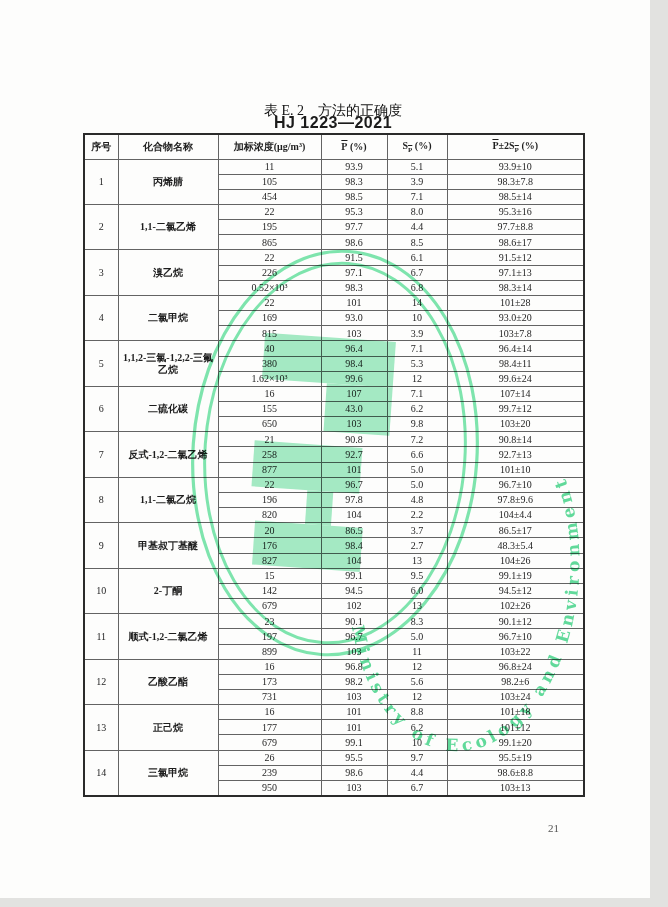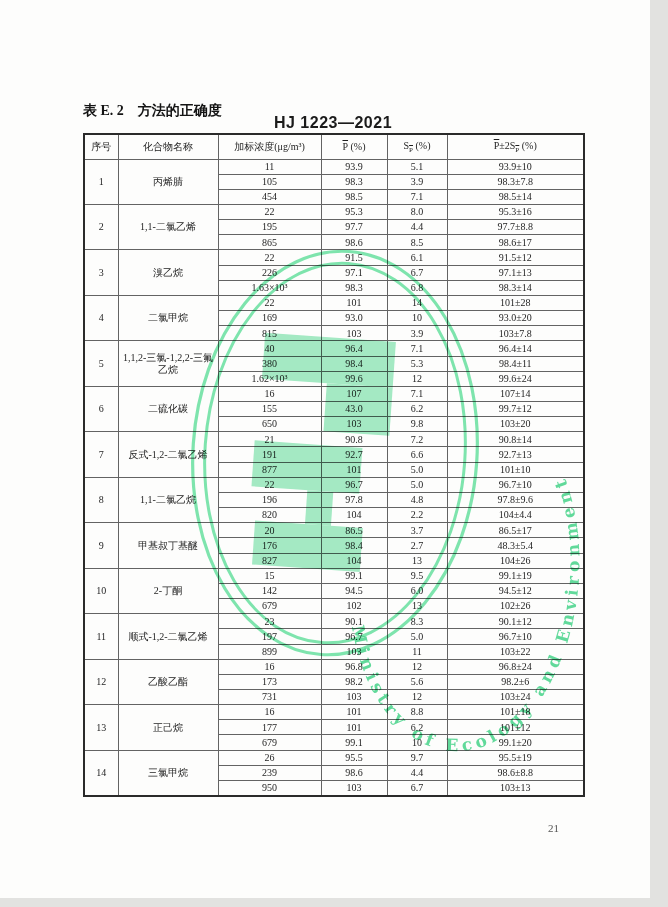--- a/index.html
+++ b/index.html
@@ -3,38 +3,38 @@
 <meta charset="utf-8">
 <style>
   * { margin:0; padding:0; box-sizing:border-box; }
   html,body { width:668px; height:907px; }
   body { background:#e6e6e4; font-family:"Liberation Serif","DejaVu Serif",serif; }
   .stage { position:relative; width:668px; height:907px; overflow:hidden; background:#e6e6e4; }
   .page { position:absolute; left:0; top:0; width:650px; height:898px; background:#fdfdfc; }
   .doc-code { position:absolute; left:83px; top:74px; width:500px; text-align:center;
               font-family:"Liberation Sans","DejaVu Sans",sans-serif; font-weight:700;
               font-size:16px; color:#1b1b1b; letter-spacing:.5px;margin-top:40px; }
-  .table-title { position:absolute; left:83px; top:102px; width:500px; text-align:left;
-                 font-size:14px; font-weight:700; color:#141414; }
+  .table-title { position:absolute; left:83px; top:102px; width:500px; text-align:center;
+                 font-size:14px; font-weight:400; color:#141414; }
   table.acc { position:absolute; left:83px; top:133px; width:500px;
               border-collapse:collapse; table-layout:fixed;
               border:2px solid #2a2a2a; }
   table.acc th, table.acc td { border:1px solid #636363; text-align:center; vertical-align:middle;
               color:#1e1e1e; padding:0 2px; }
-  table.acc th { height:25px; font-size:10px; font-weight:400; }
+  table.acc th { height:25px; font-size:10px; font-weight:700; }
   table.acc td { height:15.17px; font-size:10px; line-height:1.15; }
   .col-no   { width:34px; }
   .col-name { width:100px; }
   .col-conc { width:103px; }
   .col-p    { width:66px; }
   .col-s    { width:60px; }
   .col-ps   { width:137px; }
   .ov { text-decoration:overline; }
   sub.ps { font-size:7px; }
-  .c-name { line-height:1.3; }
+  .c-name { line-height:1.3;font-weight:bold; }
   .page-num { position:absolute; left:548px; top:822px; font-size:11px; color:#555; }
   .edge-right  { position:absolute; left:650px; top:0; width:18px; height:907px; background:#e2e2e0; }
   .edge-bottom { position:absolute; left:0; top:898px; width:668px; height:9px; background:#e2e2e0; }
   svg.watermark { position:absolute; left:0; top:0; width:668px; height:907px;
                   mix-blend-mode:multiply; pointer-events:none; }
   .ring-text { font-family:"DejaVu Serif","Liberation Serif",serif; font-weight:700; }
 </style>
 </head>
 <body>
 
@@ -112,21 +112,21 @@
             <td>6.1</td>
             <td>91.5±12</td>
           </tr>
           <tr>
             <td>226</td>
             <td>97.1</td>
             <td>6.7</td>
             <td>97.1±13</td>
           </tr>
           <tr>
-            <td>1.63×10³</td>
+            <td>0.52×10³</td>
             <td>98.3</td>
             <td>6.8</td>
             <td>98.3±14</td>
           </tr>
           <tr>
             <td rowspan="3">4</td>
             <td rowspan="3" class="c-name">二氯甲烷</td>
             <td>22</td>
             <td>101</td>
             <td>14</td>
@@ -186,21 +186,21 @@
           </tr>
           <tr>
             <td rowspan="3">7</td>
             <td rowspan="3" class="c-name">反式-1,2-二氯乙烯</td>
             <td>21</td>
             <td>90.8</td>
             <td>7.2</td>
             <td>90.8±14</td>
           </tr>
           <tr>
-            <td>191</td>
+            <td>258</td>
             <td>92.7</td>
             <td>6.6</td>
             <td>92.7±13</td>
           </tr>
           <tr>
             <td>877</td>
             <td>101</td>
             <td>5.0</td>
             <td>101±10</td>
           </tr>

